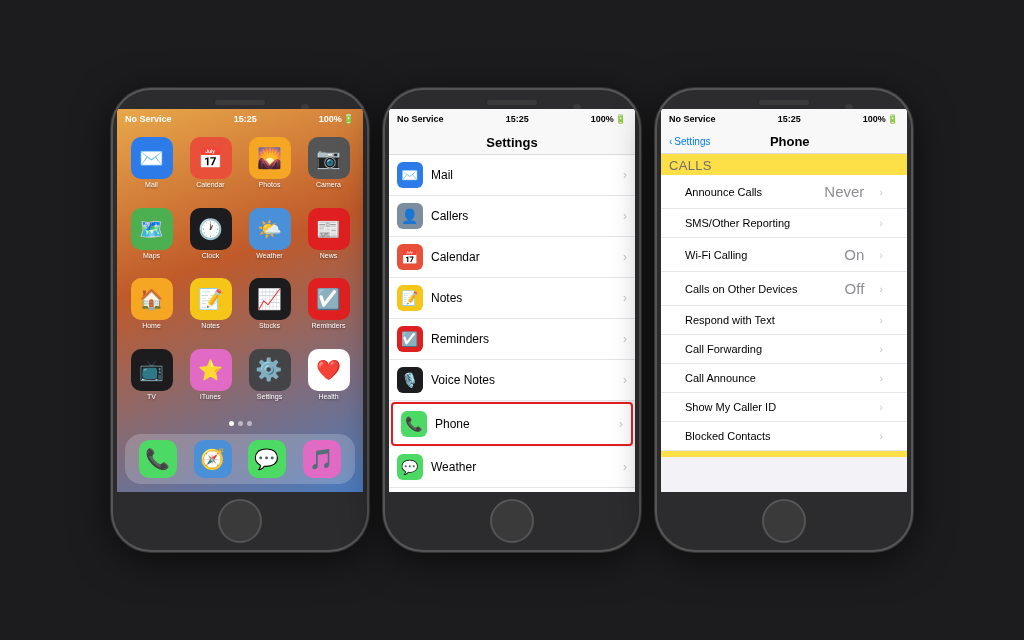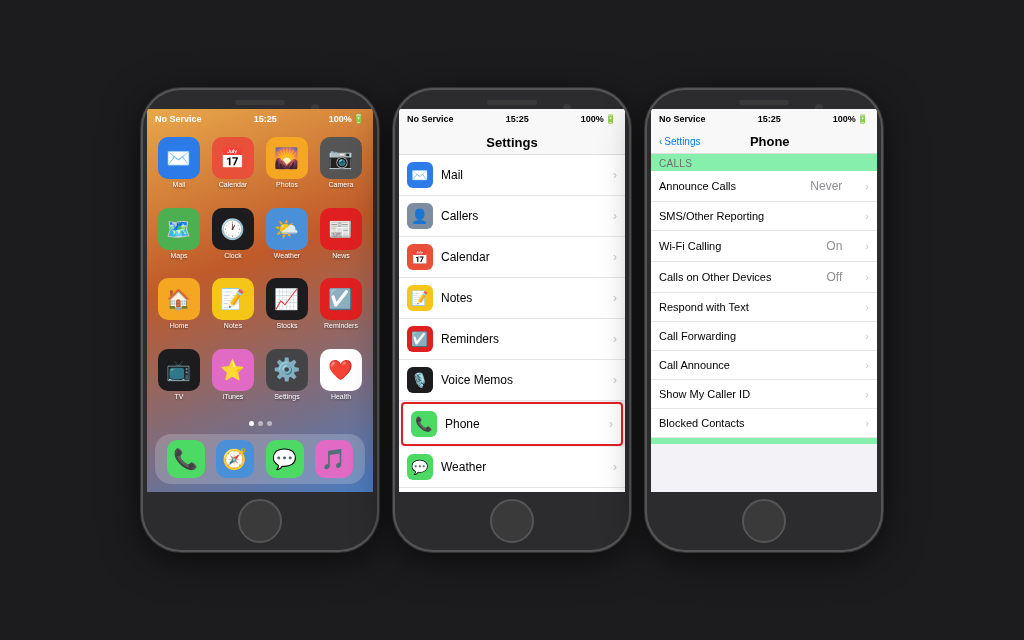--- a/index.html
+++ b/index.html
@@ -18,21 +18,21 @@
       gap: 18px;
       align-items: center;
       justify-content: center;
       width: 100%;
       height: 100%;
       background: #1c1c1e;
     }
 
     
     .iphone {
-      width: 234px;
+      width: 254px;
       height: 460px;
       background: #2c2c2e;
       border-radius: 38px;
       position: relative;
       box-shadow: 0 0 0 2px #555, 0 0 0 3px #333, 0 8px 40px rgba(0,0,0,0.7);
       display: flex;
       flex-direction: column;
       overflow: hidden;
     }
     .iphone-top {
@@ -235,47 +235,47 @@
     }
     .nav-title {
       flex: 1;
       text-align: center;
       font-size: 13px;
       font-weight: 600;
       color: #000;
       margin-right: 30px;
     }
     .section-header {
-      background: #86efac;
+      background: #fde047;
       padding: 4px 8px 2px;
-      font-size: 10px;
+      font-size: 13px;
       color: #6d6d72;
       text-transform: uppercase;
       letter-spacing: 0.3px;
     }
     .phone-setting-item {
       background: #fff;
       border-bottom: 1px solid #e5e5ea;
       display: flex;
       align-items: center;
-      padding: 8px 8px;
-      gap: 20px;
+      padding: 8px 24px;
+      gap: 12px;
     }
     .phone-setting-item.highlighted {
       border: 2.5px solid #e02020;
       border-radius: 4px;
       margin: 1px 2px;
     }
     .phone-setting-label {
       flex: 1;
       font-size: 11px;
       color: #000;
     }
     .phone-setting-value {
-      font-size: 12px;
+      font-size: 15px;
       color: #8e8e93;
       margin-right: 3px;
     }
     .phone-setting-chevron {
       color: #c7c7cc;
       font-size: 11px;
     }
     .toggle-off {
       width: 34px;
       height: 20px;
@@ -474,21 +474,21 @@
           </div>
 
           <div class="settings-item">
             <div class="settings-item-icon" style="background:#e02020;">☑️</div>
             <span class="settings-item-label">Reminders</span>
             <span class="settings-chevron">›</span>
           </div>
 
           <div class="settings-item">
             <div class="settings-item-icon" style="background:#1c1c1e;">🎙️</div>
-            <span class="settings-item-label">Voice Memos</span>
+            <span class="settings-item-label">Voice Notes</span>
             <span class="settings-chevron">›</span>
           </div>
 
           <div class="settings-item highlighted">
             <div class="settings-item-icon" style="background:#4cd964;">📞</div>
             <span class="settings-item-label">Phone</span>
             <span class="settings-chevron">›</span>
           </div>
 
           <div class="settings-item">

